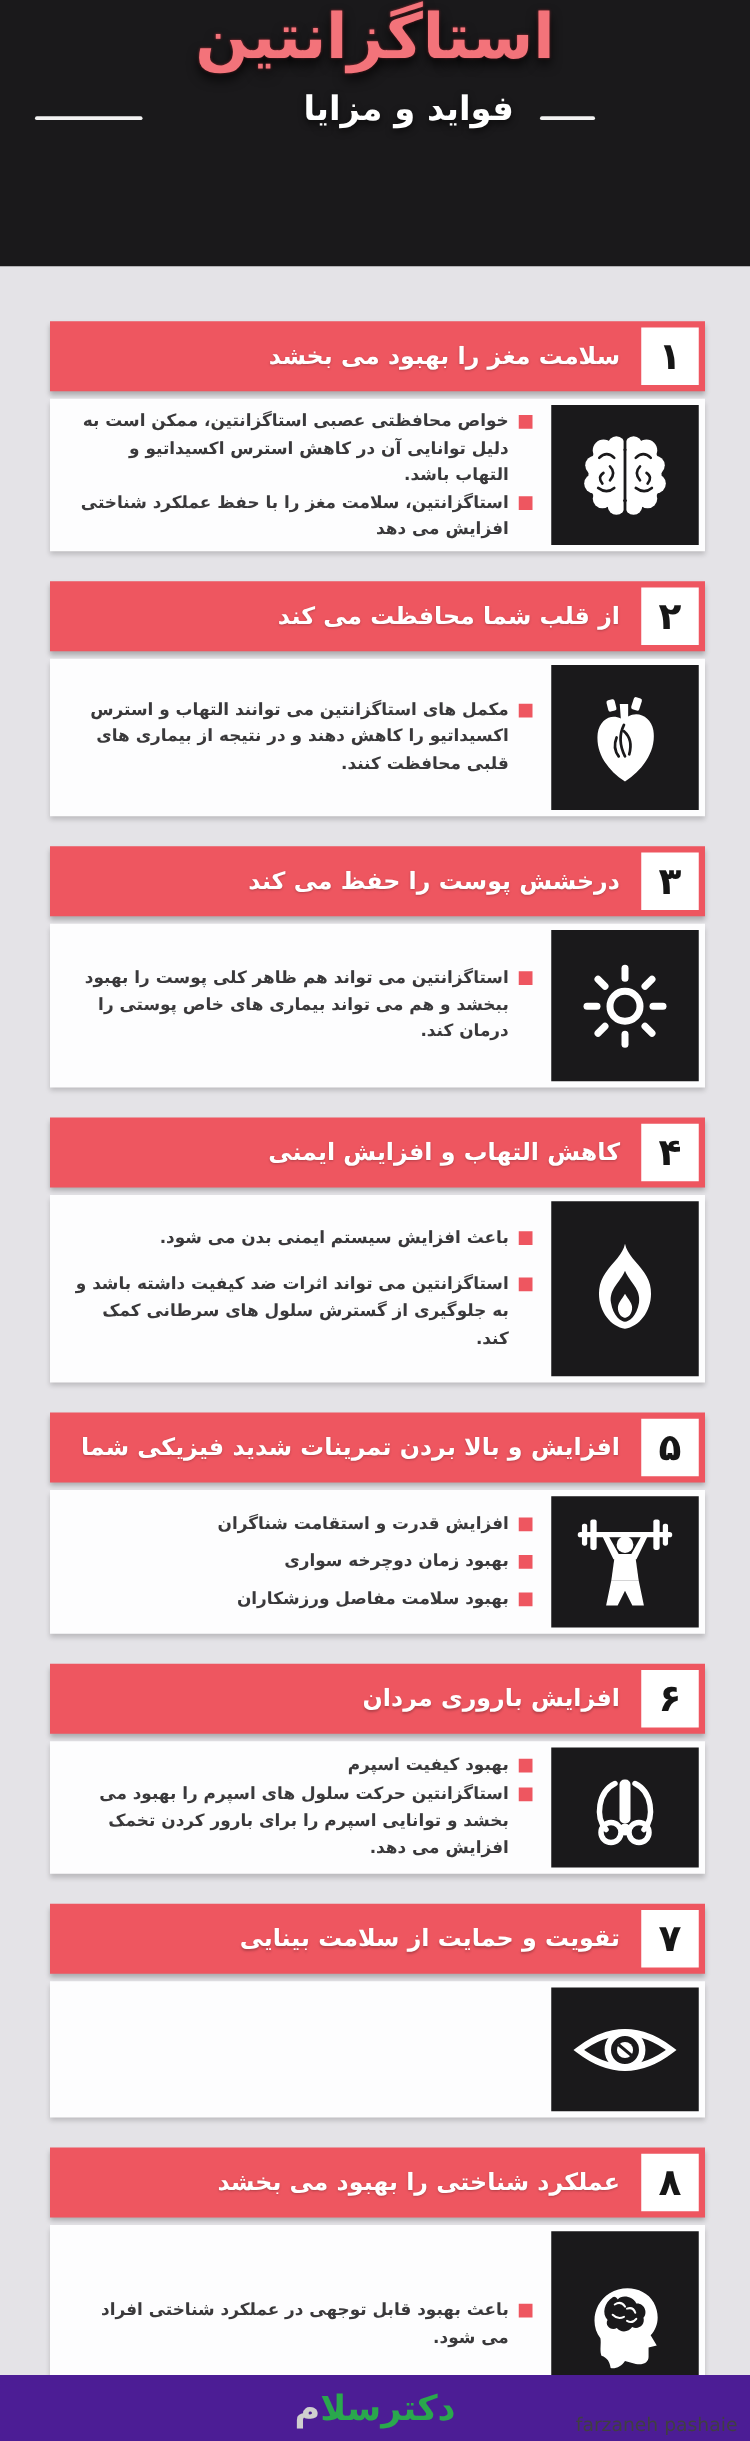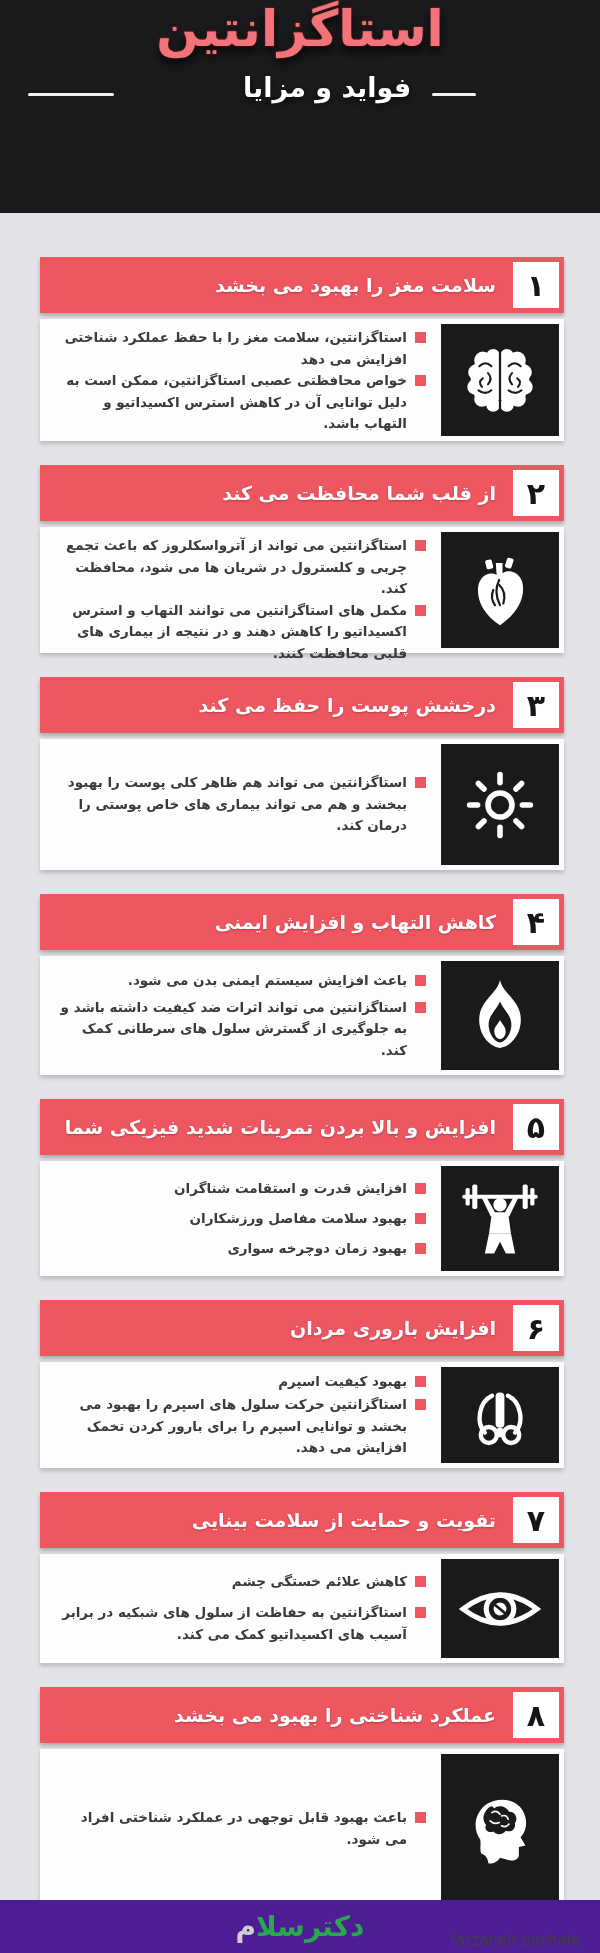--- a/index.html
+++ b/index.html
@@ -36,21 +36,21 @@
     font-size:30px;font-weight:700;color:#161616;
   }
   .sec-title{
     margin-right:12px;color:#fff;font-size:19px;font-weight:700;
     text-shadow:0 1px 2px rgba(0,0,0,.25);
   }
   .sec-panel{
     margin-top:6px;background:#fdfdfe;display:flex;
     box-shadow:0 3px 4px rgba(0,0,0,.18);
   }
-  .p1{height:122px}.p2{height:126px}.p3{height:131px}.p4{height:119px}
+  .p1{height:122px}.p2{height:126px}.p3{height:131px}.p4{height:150px}
   .p5{height:115px}.p6{height:106px}.p7{height:109px}.p8{height:159px}
   .iconbox{
     width:118px;margin:5px;background:#1a191b;flex-shrink:0;
     display:flex;align-items:center;justify-content:center;
   }
   .bullets{
     flex:1;display:flex;flex-direction:column;justify-content:space-evenly;
     padding:8px 10px 8px 20px;
   }
   .bullet{
@@ -59,21 +59,21 @@
   }
   .bsq{width:11px;height:11px;background:#ee5660;flex-shrink:0;margin-top:5px;}
   
   .footer{
     position:absolute;left:0;right:0;bottom:0;height:53px;background:#4c1d95;
     display:flex;align-items:center;justify-content:center;
   }
   .logo{font-size:28px;font-weight:700;color:#2aa84d;direction:rtl;}
   .logo-end{color:#cfcfcf;}
   .watermark{
-    position:absolute;right:20px;bottom:4px;font-size:15px;color:#403f42;
+    position:absolute;right:10px;bottom:4px;font-size:15px;color:#403f42;
   }
 </style>
 </head>
 <body>
 
 <div class="page">
 
   <header class="top">
     <div class="main-title">استاگزانتین</div>
     <div class="subtitle-row">
@@ -118,25 +118,25 @@
               <path d="M36,42 q6,6 0,13"></path>
                 <path d="M64,42 q-6,6 0,13"></path>
               <path d="M30,48 q-6,4 -1,10"></path>
                 <path d="M70,48 q6,4 1,10"></path>
             </g>
           </svg>
         </div>
         <div class="bullets">
           <div class="bullet">
             <span class="bsq"></span>
+            <span>خواص محافظتی عصبی استاگزانتین، ممکن است به دلیل توانایی آن در کاهش استرس اکسیداتیو و التهاب باشد.</span>
+          </div>
+          <div class="bullet">
+            <span class="bsq"></span>
             <span>استاگزانتین، سلامت مغز را با حفظ عملکرد شناختی افزایش می دهد</span>
-          </div>
-          <div class="bullet">
-            <span class="bsq"></span>
-            <span>خواص محافظتی عصبی استاگزانتین، ممکن است به دلیل توانایی آن در کاهش استرس اکسیداتیو و التهاب باشد.</span>
           </div>
         </div>
       </div>
     </section>
 
     <section class="sec">
       <div class="sec-bar">
         <div class="numbox">۲</div>
         <div class="sec-title">از قلب شما محافظت می کند</div>
       </div>
@@ -149,24 +149,20 @@
               <rect x="33" y="14" width="8" height="11" rx="2" transform="rotate(-14 37 19)"></rect>
             </g>
             <g stroke="#1a191b" stroke-width="2.6" fill="none" stroke-linecap="round">
               <path d="M49,38 q-7,14 1,30"></path>
                 <path d="M49,44 q9,8 5,22"></path>
                 <path d="M42,50 q-4,10 2,18"></path>
             </g>
           </svg>
         </div>
         <div class="bullets">
-          <div class="bullet">
-            <span class="bsq"></span>
-            <span>استاگزانتین می تواند از آترواسکلروز که باعث تجمع چربی و کلسترول در شریان ها می شود، محافظت کند.</span>
-          </div>
           <div class="bullet">
             <span class="bsq"></span>
             <span>مکمل های استاگزانتین می توانند التهاب و استرس اکسیداتیو را کاهش دهند و در نتیجه از بیماری های قلبی محافظت کنند.</span>
           </div>
         </div>
       </div>
     </section>
 
     <section class="sec">
       <div class="sec-bar">
@@ -245,25 +241,25 @@
             </g>
           </svg>
         </div>
         <div class="bullets">
           <div class="bullet">
             <span class="bsq"></span>
             <span>افزایش قدرت و استقامت شناگران</span>
           </div>
           <div class="bullet">
             <span class="bsq"></span>
+            <span>بهبود زمان دوچرخه سواری</span>
+          </div>
+          <div class="bullet">
+            <span class="bsq"></span>
             <span>بهبود سلامت مفاصل ورزشکاران</span>
-          </div>
-          <div class="bullet">
-            <span class="bsq"></span>
-            <span>بهبود زمان دوچرخه سواری</span>
           </div>
         </div>
       </div>
     </section>
 
     <section class="sec">
       <div class="sec-bar">
         <div class="numbox">۶</div>
         <div class="sec-title">افزایش باروری مردان</div>
       </div>
@@ -299,30 +295,20 @@
         <div class="sec-title">تقویت و حمایت از سلامت بینایی</div>
       </div>
       <div class="sec-panel p7">
         <div class="iconbox">
           <svg viewBox="0 0 100 100" width="86" height="86" aria-hidden="true">
             <path d="M7,50 Q50,17 93,50 Q50,83 7,50 Z" fill="none" stroke="#fff" stroke-width="6"></path>
             <circle cx="50" cy="50" r="16" fill="none" stroke="#fff" stroke-width="6"></circle>
             <circle cx="50" cy="50" r="7.5" fill="#fff"></circle>
             <path d="M44,45 q6,5 12,10" stroke="#1a191b" stroke-width="3" fill="none"></path>
           </svg>
-        </div>
-        <div class="bullets">
-          <div class="bullet">
-            <span class="bsq"></span>
-            <span>کاهش علائم خستگی چشم</span>
-          </div>
-          <div class="bullet">
-            <span class="bsq"></span>
-            <span>استاگزانتین به حفاظت از سلول های شبکیه در برابر آسیب های اکسیداتیو کمک می کند.</span>
-          </div>
         </div>
       </div>
     </section>
 
     <section class="sec">
       <div class="sec-bar">
         <div class="numbox">۸</div>
         <div class="sec-title">عملکرد شناختی را بهبود می بخشد</div>
       </div>
       <div class="sec-panel p8">

